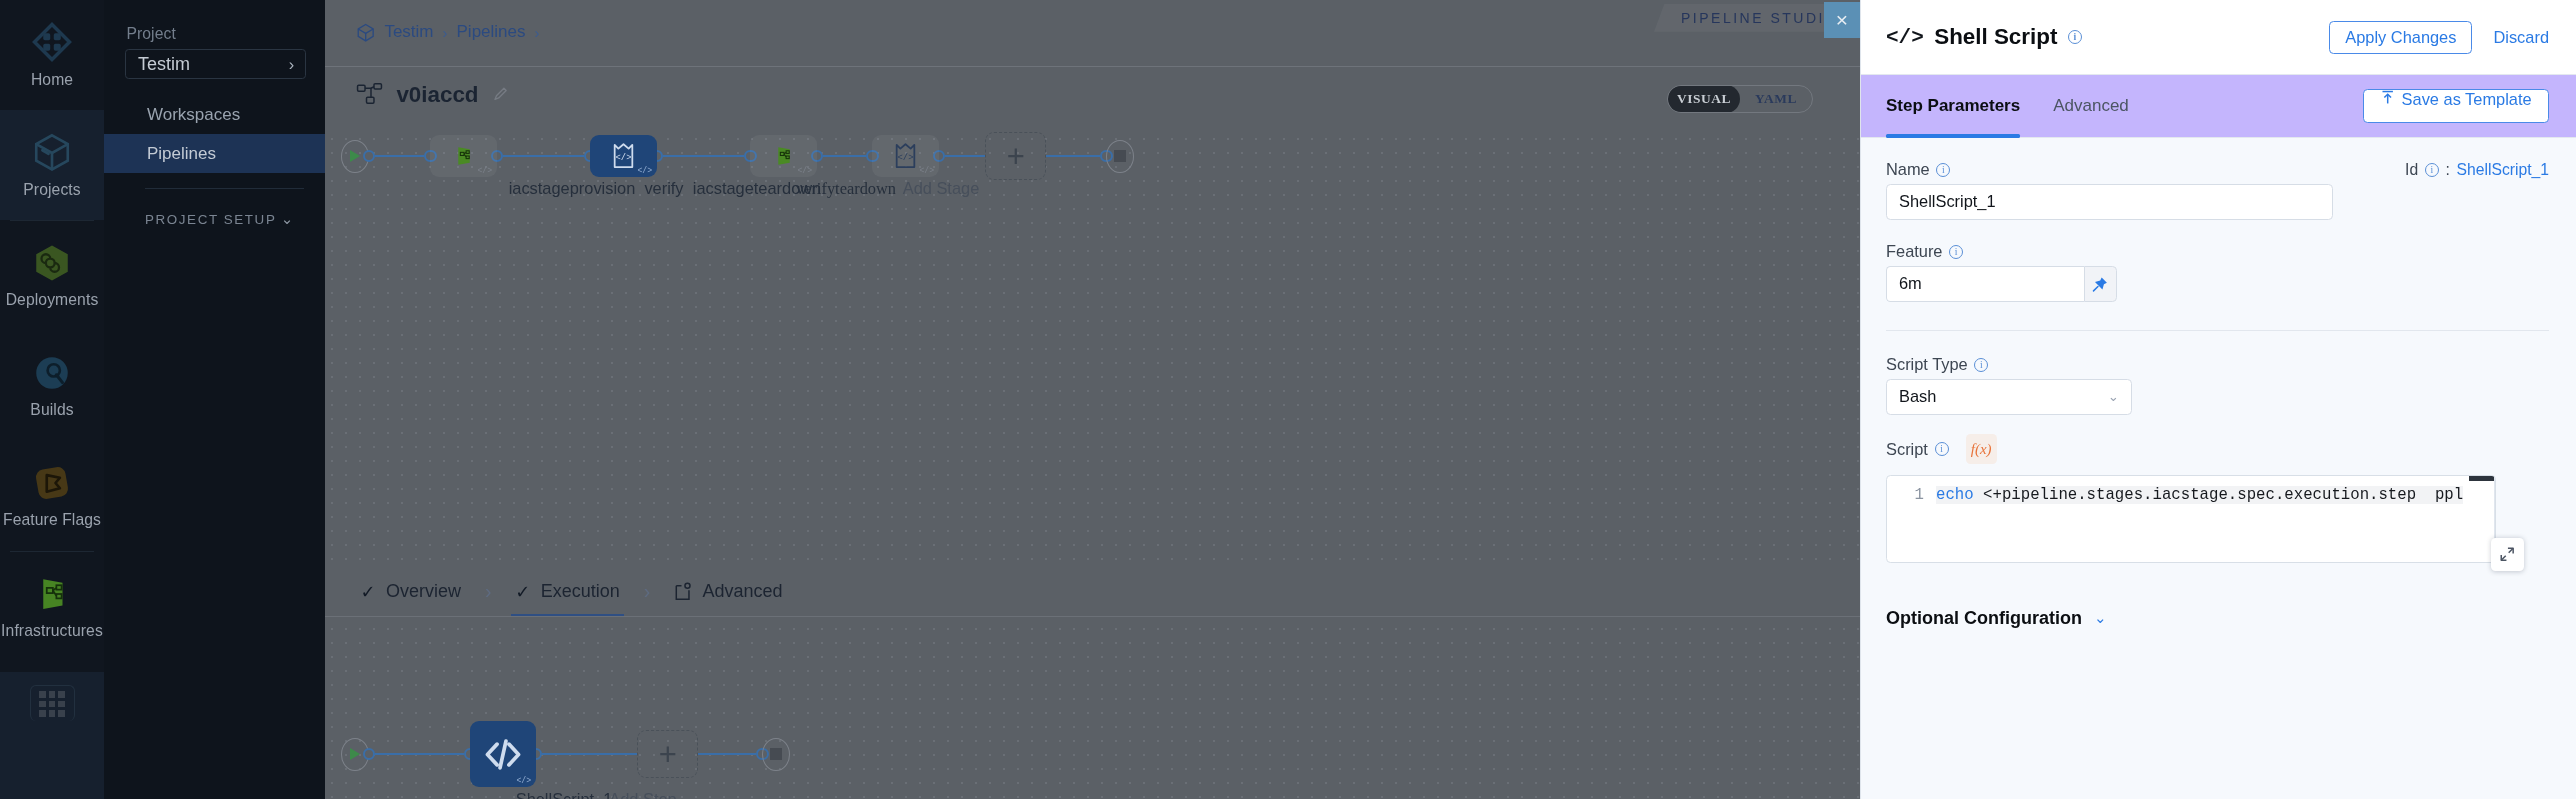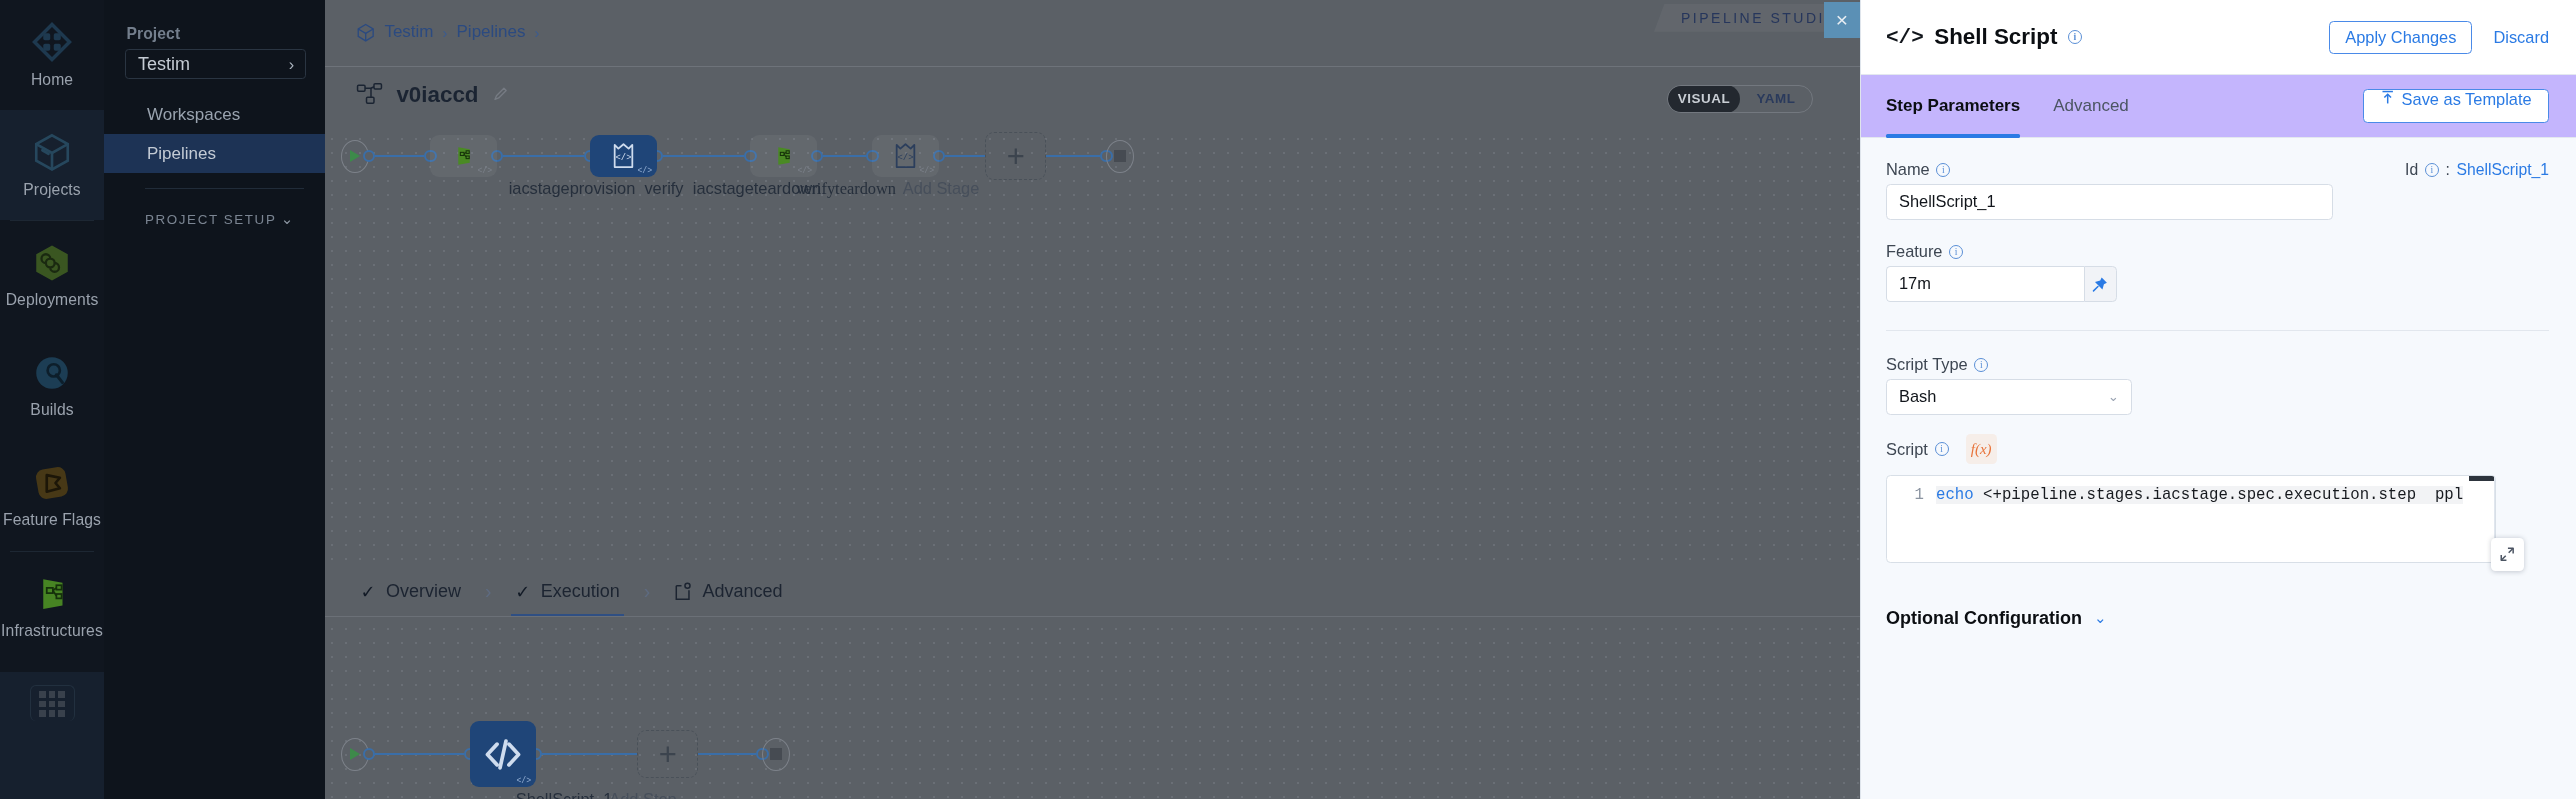--- a/index.html
+++ b/index.html
@@ -41,21 +41,21 @@
   }
   .grid-dots { display: grid; grid-template-columns: repeat(3, 6.7px); gap: 3px; }
   .grid-dots i { width: 6.7px; height: 6.7px; background: #39414c; display: block; }
 
   
   .projnav {
     position: absolute; left: 104px; top: 0; width: 221px; height: 799px;
     background: #0e141c;
   }
   .projnav-label {
-    color: #737e8c; font-size: 15.7px; padding: 25px 0 6px 22.4px; letter-spacing: 0.1px; font-weight: bold;
+    color: #737e8c; font-size: 15.7px; padding: 25px 0 6px 22.4px; letter-spacing: 0.1px;
   }
   .proj-select {
     margin: 0 19.4px 0 21px; height: 30px; border: 0.7px solid #2a3542; border-radius: 3.7px;
     display: flex; align-items: center; justify-content: space-between;
     padding: 0 10.4px 0 12px; cursor: pointer;
   }
   .proj-select span { color: #c5ccd4; font-size: 18px; }
   .proj-select .chev { color: #aab3bd; font-size: 16.4px; font-weight: 300; }
   .nav-item {
     margin: 0; height: 39px; display: flex; align-items: center;
@@ -101,21 +101,21 @@
   .pipe-ico { width: 27px; height: 22.4px; display: block; }
   .pipe-title { font-size: 22.4px; font-weight: bold; color: #1b2432; }
   .pencil { width: 16.4px; height: 16.4px; display: block; cursor: pointer; }
   .toggle {
     position: absolute; left: 1342px; top: 18px;
     display: flex; align-items: center; height: 28px;
     border: 0.7px solid #73787f; border-radius: 14px; overflow: hidden;
   }
   .toggle div {
     height: 28px; display: flex; align-items: center; justify-content: center;
-    font-size: 13.4px; font-weight: bold; letter-spacing: 0.6px; cursor: pointer;
+    font-size: 13.4px; font-weight: bold; letter-spacing: 0.6px; cursor: pointer; font-family: Liberation Serif, serif;
   }
   .toggle .on { background: #23282f; color: #c9ced4; width: 72px; border-radius: 14px; }
   .toggle .off { color: #2a3a5c; width: 72px; }
 
   
   .canvas {
     position: absolute; left: 0; top: 132px; right: 0; bottom: 0;
     background-color: #5b6066;
     background-image: radial-gradient(#6a6f76 0.9px, transparent 1px);
     background-size: 14px 14px;
@@ -616,21 +616,21 @@
           <span class="idval">ShellScript_1</span>
         </div>
       </div>
       <div class="input w-name">ShellScript_1</div>
 
       <div class="flabel lbl-sp">
         <span>Feature</span>
         <span class="info">i</span>
       </div>
       <div class="timeoutwrap" style="margin-top:4.5px">
-        <div class="input">17m</div>
+        <div class="input">6m</div>
         <div class="pin-btn">
           <svg class="pin-ico" viewBox="0 0 22 22">
             <path d="M13 2 L20 9 L16 11 L14 18 L4 8 L11 6 Z" fill="#2a7ae4"></path>
             <path d="M8 14 L2 20" stroke="#2a7ae4" stroke-width="2" stroke-linecap="round"></path>
           </svg>
         </div>
       </div>
 
       <div class="divider"></div>
 

